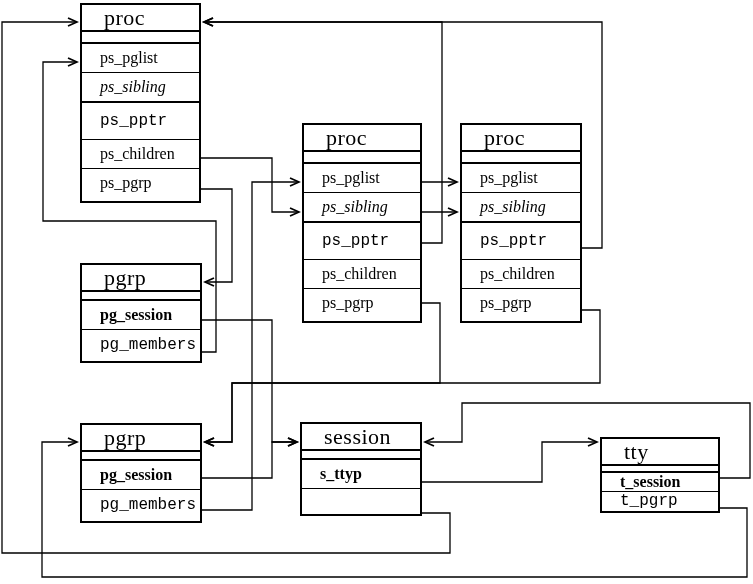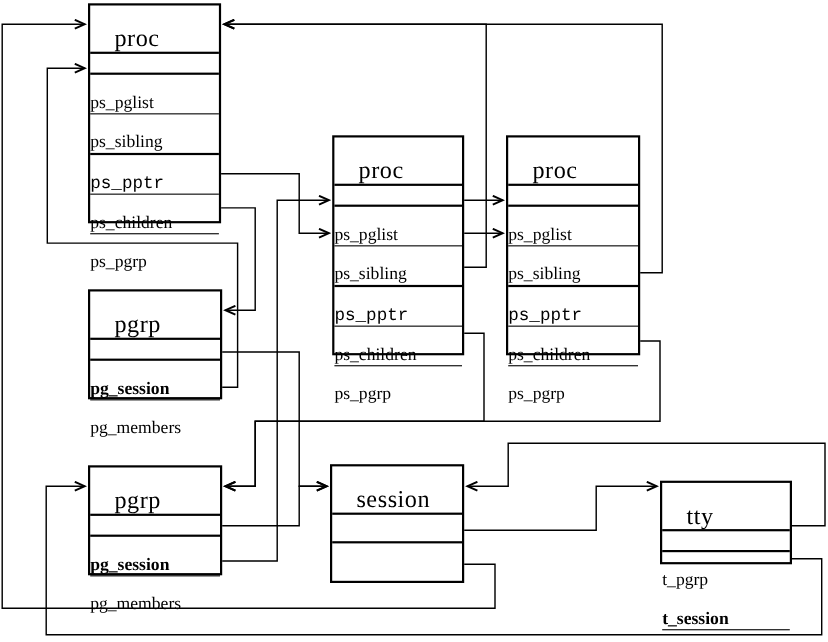--- a/index.html
+++ b/index.html
@@ -11,47 +11,48 @@
     overflow:hidden;
   }
   .wires{position:absolute;left:0;top:0;width:753px;height:584px;pointer-events:none;}
   .structbox{
     position:absolute;
     background:#ffffff;
     border:2px solid #000;
     box-sizing:border-box;
     display:flex;flex-direction:column;
   }
-  .trow{box-sizing:border-box;display:flex;align-items:center;margin-top:17px;}
+  .trow{box-sizing:border-box;display:flex;align-items:center;}
   .title{
     font-size:22px;
     padding-left:22px;
     border-bottom:2px solid #000;
     letter-spacing:0.5px;
   }
   .band{border-bottom:2px solid #000;}
   .field{
     font-size:16px;
+    padding-left:18px;
     border-bottom:1px solid #000;
   }
-  .bb2{border-bottom-width:2px;}
+  .bb2{border-bottom-width:2px;font-style:italic;}
   .bb0{border-bottom:none;}
   
   .proc .title{height:27px;}
   .proc .band{height:12px;}
   .proc .f1{height:29px;}
   .proc .f2{height:30px;}
   .proc .f3{height:37px;font-family:Liberation Mono, monospace;}
   .proc .f4{height:29px;text-align:center;}
   .proc .f5{height:28px;}
   
   .small .title{height:27px;}
   .small .band{height:9px;}
   .small .f1{height:29px;font-weight:bold;}
-  .small .f2{height:29px;}
+  .small .f2{height:29px;font-family:Liberation Mono, monospace;}
 </style>
 </head>
 <body>
 
 <div class="canvas">
 
   <div class="structbox proc" style="left:80px;top:3px;width:121px;height:200px;">
     <div class="trow title">proc</div>
     <div class="trow band"></div>
     <div class="trow field f1">ps_pglist</div>
@@ -88,30 +89,31 @@
     <div class="trow field f2 bb0">pg_members</div>
   </div>
 
   <div class="structbox small" style="left:80px;top:423px;width:122px;height:100px;">
     <div class="trow title">pgrp</div>
     <div class="trow band"></div>
     <div class="trow field f1">pg_session</div>
     <div class="trow field f2 bb0">pg_members</div>
   </div>
 
-  <div class="structbox small" style="left:300px;top:422px;width:122px;height:108px;">
+  <div class="structbox small" style="left:300px;top:422px;width:122px;height:94px;">
     <div class="trow title">session</div>
     <div class="trow band"></div>
+    <div class="trow field f1">s_ttyp</div>
   </div>
 
   <div class="structbox small" style="left:600px;top:437px;width:120px;height:76px;">
     <div class="trow title">tty</div>
     <div class="trow band"></div>
+    <div class="trow field f1">t_session</div>
     <div class="trow field f2 bb0">t_pgrp</div>
-    <div class="trow field f1">t_session</div>
   </div>
 
   <svg class="wires" width="753" height="584" viewBox="0 0 753 584" xmlns="http://www.w3.org/2000/svg">
     <defs>
       <marker id="arr" markerUnits="userSpaceOnUse" markerWidth="12" markerHeight="10" refX="10" refY="5" orient="auto">
         <path d="M1,1 L10,5 L1,9" fill="none" stroke="#000" stroke-width="1.8"></path>
       </marker>
     </defs>
     <g fill="none" stroke="#000" stroke-width="1.3">
       <polyline points="422,513 450,513 450,553 2,553 2,22 77,22" marker-end="url(#arr)"></polyline>

